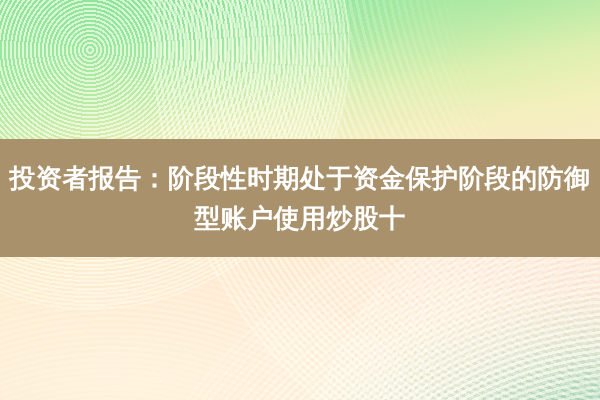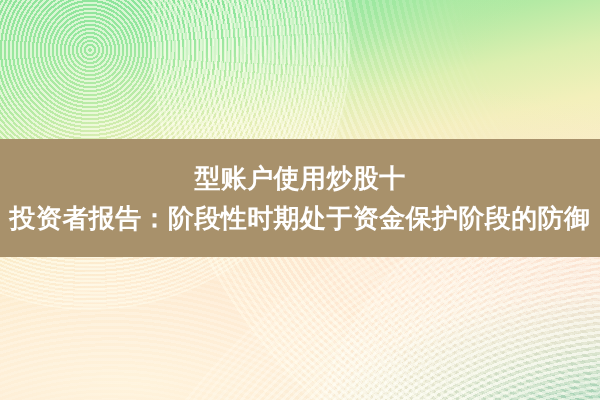--- a/index.html
+++ b/index.html
@@ -211,17 +211,17 @@
   <div class="bg-sage"></div>
 
   <div class="arcs arcs-tl"></div>
   <div class="arcs arcs-tr2"></div>
   <div class="arcs arcs-tr"></div>
   <div class="arcs arcs-bl"></div>
   <div class="arcs arcs-bottom"></div>
   <div class="arcs arcs-br"></div>
 
   <div id="title-band">
+    <div class="title-line">投资者报告：阶段性时期处于资金保护阶段的防御</div>
     <div class="title-line">型账户使用炒股十</div>
-    <div class="title-line">投资者报告：阶段性时期处于资金保护阶段的防御</div>
   </div>
 
 </div>
 
 </body></html>

